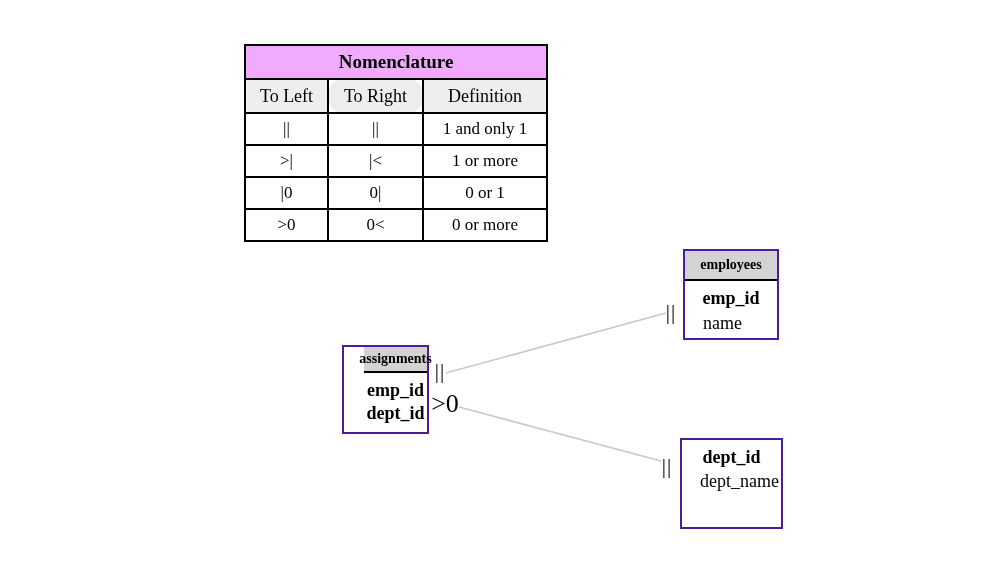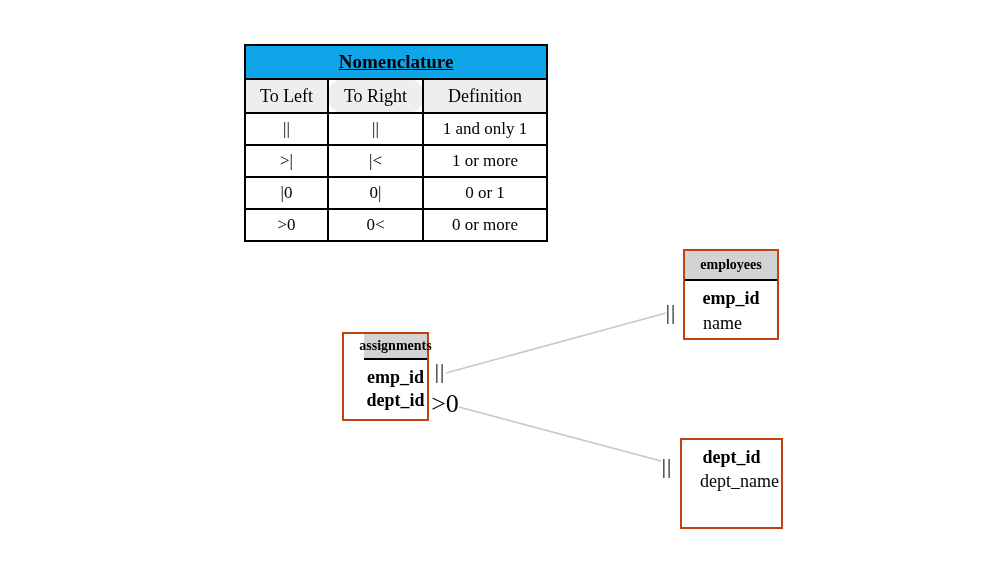--- a/index.html
+++ b/index.html
@@ -23,60 +23,59 @@
   }
   table.nomenclature td {
     border: 2px solid #000;
     text-align: center;
     vertical-align: middle;
     background: #ffffff;
     font-size: 17px;
     padding: 0 4px;
   }
   table.nomenclature td.title {
-    background: #0ea5e9;
+    background: #f0abfc;
     font-weight: bold;
     font-size: 19px;
     height: 32px;
-    text-decoration: underline;
   }
   table.nomenclature td.colhead {
     background: #eeeeee;
     font-size: 18px;
     height: 32px;
   }
   table.nomenclature td.cell { height: 30px; }
   .w1 { width: 73px; }
   .w2 { width: 85px; border-radius: 15px; }
   .w3 { width: 114px; }
 
   
   .entity {
     position: absolute;
     box-sizing: border-box;
-    border: 2px solid #c2410c;
+    border: 2px solid #4c1d95;
     background: #ffffff;
   }
   .entity .hdr {
     background: #d3d3d3;
     border-bottom: 2px solid #000;
     font-weight: bold;
     font-size: 14px;
     text-align: center;
     display: flex;
     align-items: center;
     justify-content: center;
   }
   .fld { font-size: 18px; line-height: 17px; }
   .fld.key { font-weight: bold; text-align: center; }
   .fld.plain { text-align: left; padding-left: 18px; }
 
   #ent-employees   { left: 683px; top: 249px; width: 96px;  height: 91px; }
   #ent-employees .hdr { height: 28px; }
-  #ent-assignments { left: 342px; top: 332px; width: 87px;  height: 89px; padding-left: 20px; }
+  #ent-assignments { left: 342px; top: 345px; width: 87px;  height: 89px; padding-left: 20px; }
   #ent-assignments .hdr { height: 24px; }
   #ent-departments { left: 680px; top: 438px; width: 103px; height: 91px; }
   #ent-departments .hdr { height: 28px; }
 
   
   svg.lines {
     position: absolute;
     left: 0; top: 0;
     width: 1000px; height: 580px;
   }

